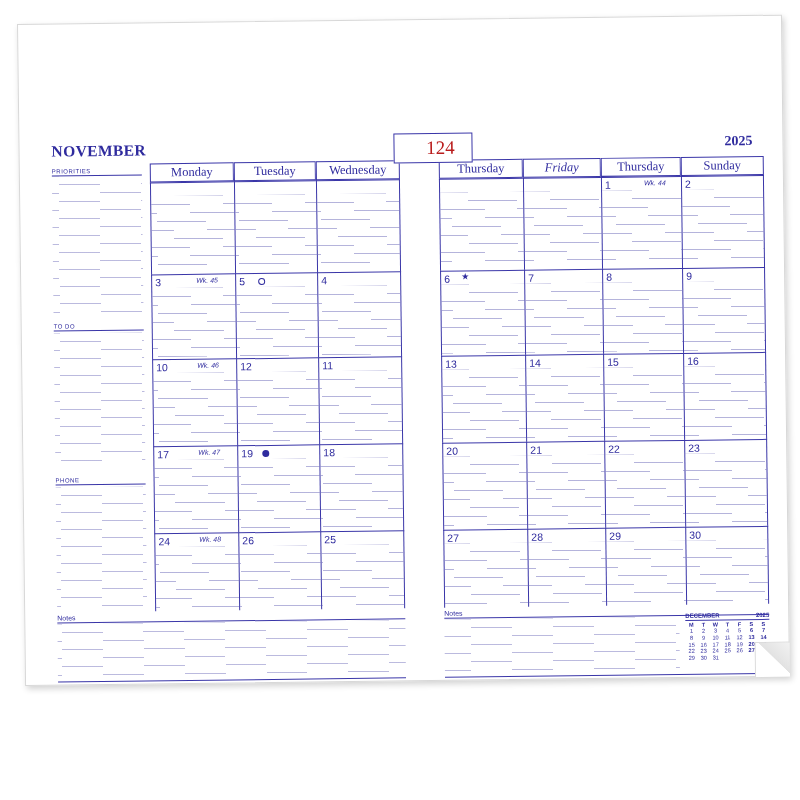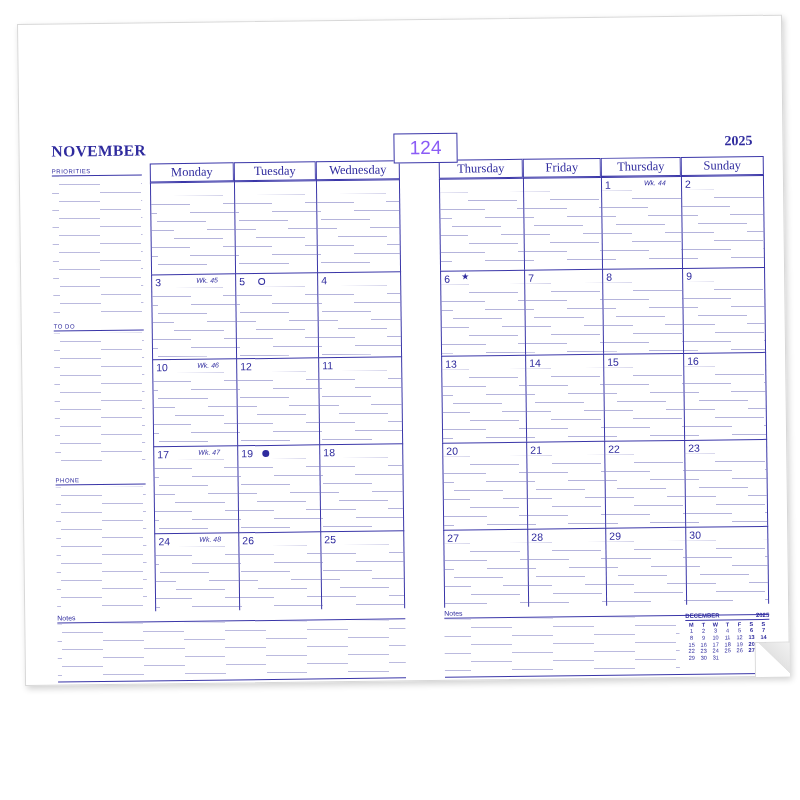--- a/index.html
+++ b/index.html
@@ -33,24 +33,25 @@
     border-left:1px solid #dcdcdc;
     border-top:1px solid #dcdcdc;
   }
   .page-number-box{
     position:absolute;
     left:374px;top:113px;
     width:62px;height:28px;
     border:1.3px solid #3a36a8;
     background:#ffffff;
     display:flex;align-items:center;justify-content:center;
-    color:#8b5cf6;
+    color:#b91c1c;
     font-size:19px;
-    font-family:Liberation Sans, sans-serif;
+    font-family:Liberation Serif, serif;
     z-index:6;
+    padding-left:15px;
   }
 
   .spread{
     position:absolute;
     left:0;top:0;width:763px;height:660px;
   }
 
   .month-title{
     position:absolute;
     left:32px;top:118px;
@@ -214,21 +215,21 @@
       </div>
 
       <div class="month-title">NOVEMBER</div>
       <div class="year-title">2025</div>
 
       <div class="dayhead" style="left:130px;top:140px;width:84px;">Monday</div>
       <div class="dayhead" style="left:214px;top:140px;width:82px;">Tuesday</div>
       <div class="dayhead" style="left:296px;top:140px;width:84px;">Wednesday</div>
 
       <div class="dayhead" style="left:419px;top:140px;width:84px;">Thursday</div>
-      <div class="dayhead" style="left:503px;top:140px;width:78px;">Friday</div>
+      <div class="dayhead" style="left:503px;top:140px;width:78px;font-style:italic;">Friday</div>
       <div class="dayhead" style="left:581px;top:140px;width:80px;">Thursday</div>
       <div class="dayhead" style="left:661px;top:140px;width:83px;">Sunday</div>
 
       <div class="sidepanel" style="top:144px;">
         <span class="panel-label">PRIORITIES</span>
       </div>
       <div class="panel-lines" style="left:32px;top:152px;width:90px;height:140px;"></div>
 
       <div class="sidepanel" style="top:299px;">
         <span class="panel-label">TO DO</span>

